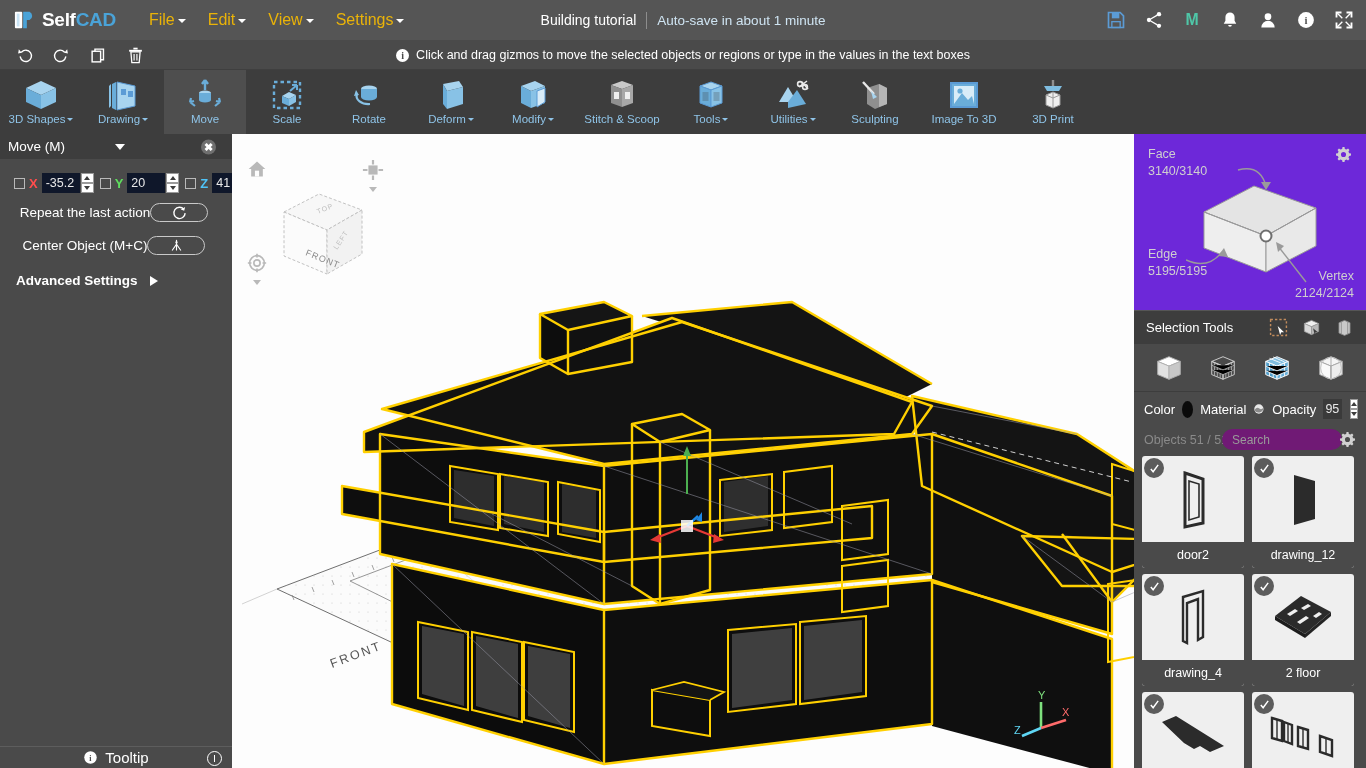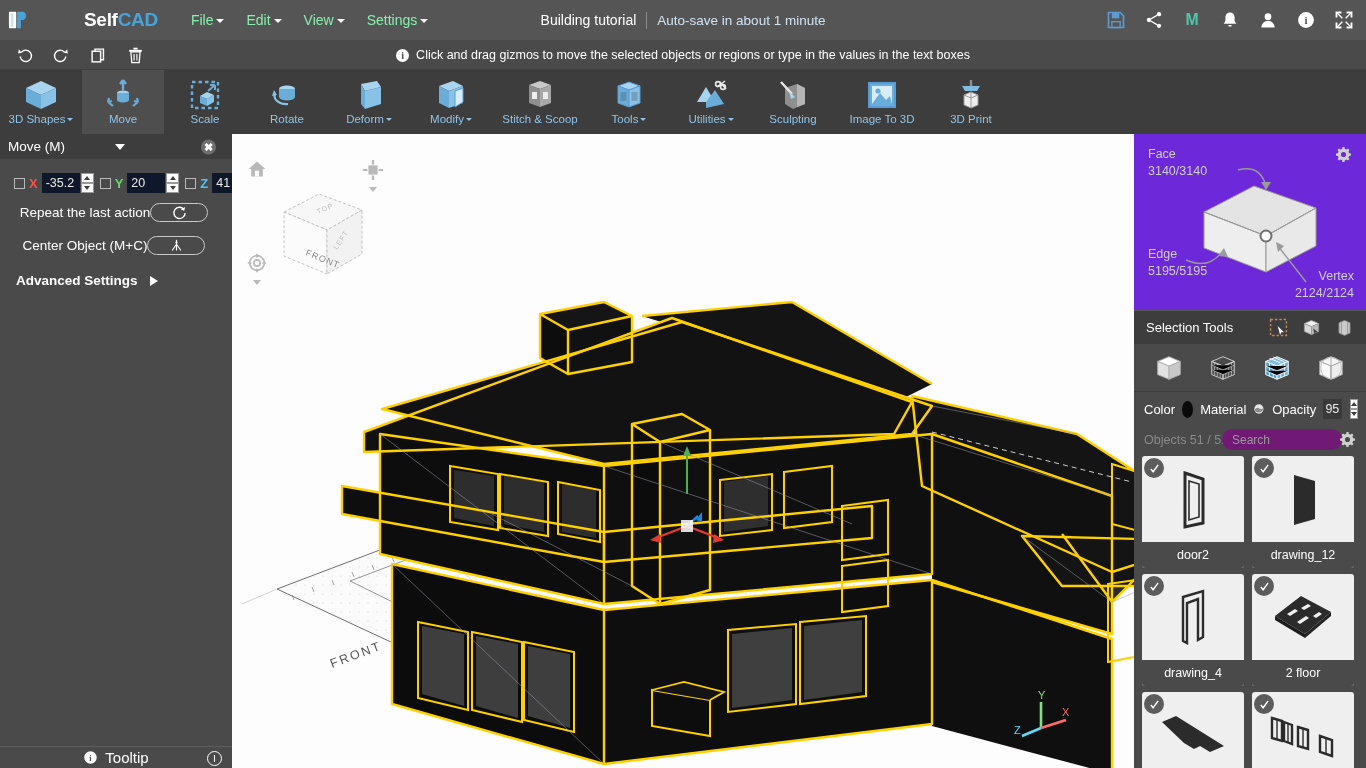--- a/index.html
+++ b/index.html
@@ -11,28 +11,28 @@
     color: #e8e8e8;
   }
   #app { position: relative; width: 1366px; height: 768px; }
 
   
   .menubar {
     position: absolute; top: 0; left: 0; width: 1366px; height: 40px;
     background: #555555;
     display: flex; align-items: center;
   }
-  .logo-wrap { display: flex; align-items: center; margin-left: 8px; gap: 48px; }
+  .logo-wrap { display: flex; align-items: center; margin-left: 14px; }
   .logo-mark { width: 22px; height: 22px; margin-right: 6px; }
   .logo-text { font-size: 19px; font-weight: bold; letter-spacing: -0.3px; }
   .logo-text .self { color: #ffffff; }
   .logo-text .cad { color: #4aa3d8; }
   .menu-items { display: flex; align-items: center; margin-left: 22px; }
   .menu-item {
-    font-size: 14px; color: #86efac; padding: 6px 11px; cursor: default;
+    font-size: 16px; color: #eab308; padding: 6px 11px; cursor: default;
     white-space: nowrap;
   }
   .menu-item .caret {
     display: inline-block; margin-left: 3px;
     border-left: 4px solid transparent; border-right: 4px solid transparent;
     border-top: 4px solid #ffffff; vertical-align: middle;
   }
   .doc-title-wrap {
     position: absolute; left: 0; right: 0; top: 0; height: 40px;
     display: flex; align-items: center; justify-content: center;
@@ -387,20 +387,32 @@
       <div class="glyph">
         <svg width="36" height="34" viewBox="0 0 36 34">
           <path d="M18 3 L33 10 L18 17 L3 10 z" fill="#a8d4ef"></path>
           <path d="M3 10 L18 17 V31 L3 24 z" fill="#6aadd9"></path>
           <path d="M33 10 L18 17 V31 L33 24 z" fill="#88c2e6"></path>
         </svg>
       </div>
       <div class="lbl"><span>3D Shapes</span><i class="caret"></i></div>
     </div>
 
+    <div class="rib">
+      <div class="glyph">
+        <svg width="36" height="34" viewBox="0 0 36 34">
+          <path d="M12 4 L30 8 V28 L12 32 z" fill="#a8d4ef" stroke="#5b9bd5"></path>
+          <rect x="16" y="11" width="5" height="6" fill="#5b9bd5"></rect>
+          <rect x="23" y="13" width="5" height="6" fill="#5b9bd5"></rect>
+          <path d="M7 6 L11 4 V32 L7 30 z" fill="#6aadd9"></path>
+          <path d="M4 8 L6 6 V28 L4 30 z" fill="#88c2e6"></path>
+        </svg>
+      </div>
+      <div class="lbl"><span>Drawing</span><i class="caret"></i></div>
+    </div>
 
     <div class="rib active">
       <div class="glyph">
         <svg width="36" height="34" viewBox="0 0 36 34">
           <path d="M18 2 V12 M18 2 L15 6 M18 2 L21 6" stroke="#6aadd9" stroke-width="2.4" fill="none"></path>
           <ellipse cx="18" cy="15" rx="6" ry="2.6" fill="#a8d4ef"></ellipse>
           <path d="M12 15 v7 a6 2.6 0 0 0 12 0 v-7 z" fill="#6aadd9"></path>
           <path d="M8 28 L3 24 M3 24 L7 23 M3 24 L4 20" stroke="#6aadd9" stroke-width="2.2" fill="none"></path>
           <path d="M28 28 L33 24 M33 24 L29 23 M33 24 L32 20" stroke="#6aadd9" stroke-width="2.2" fill="none"></path>
         </svg>

